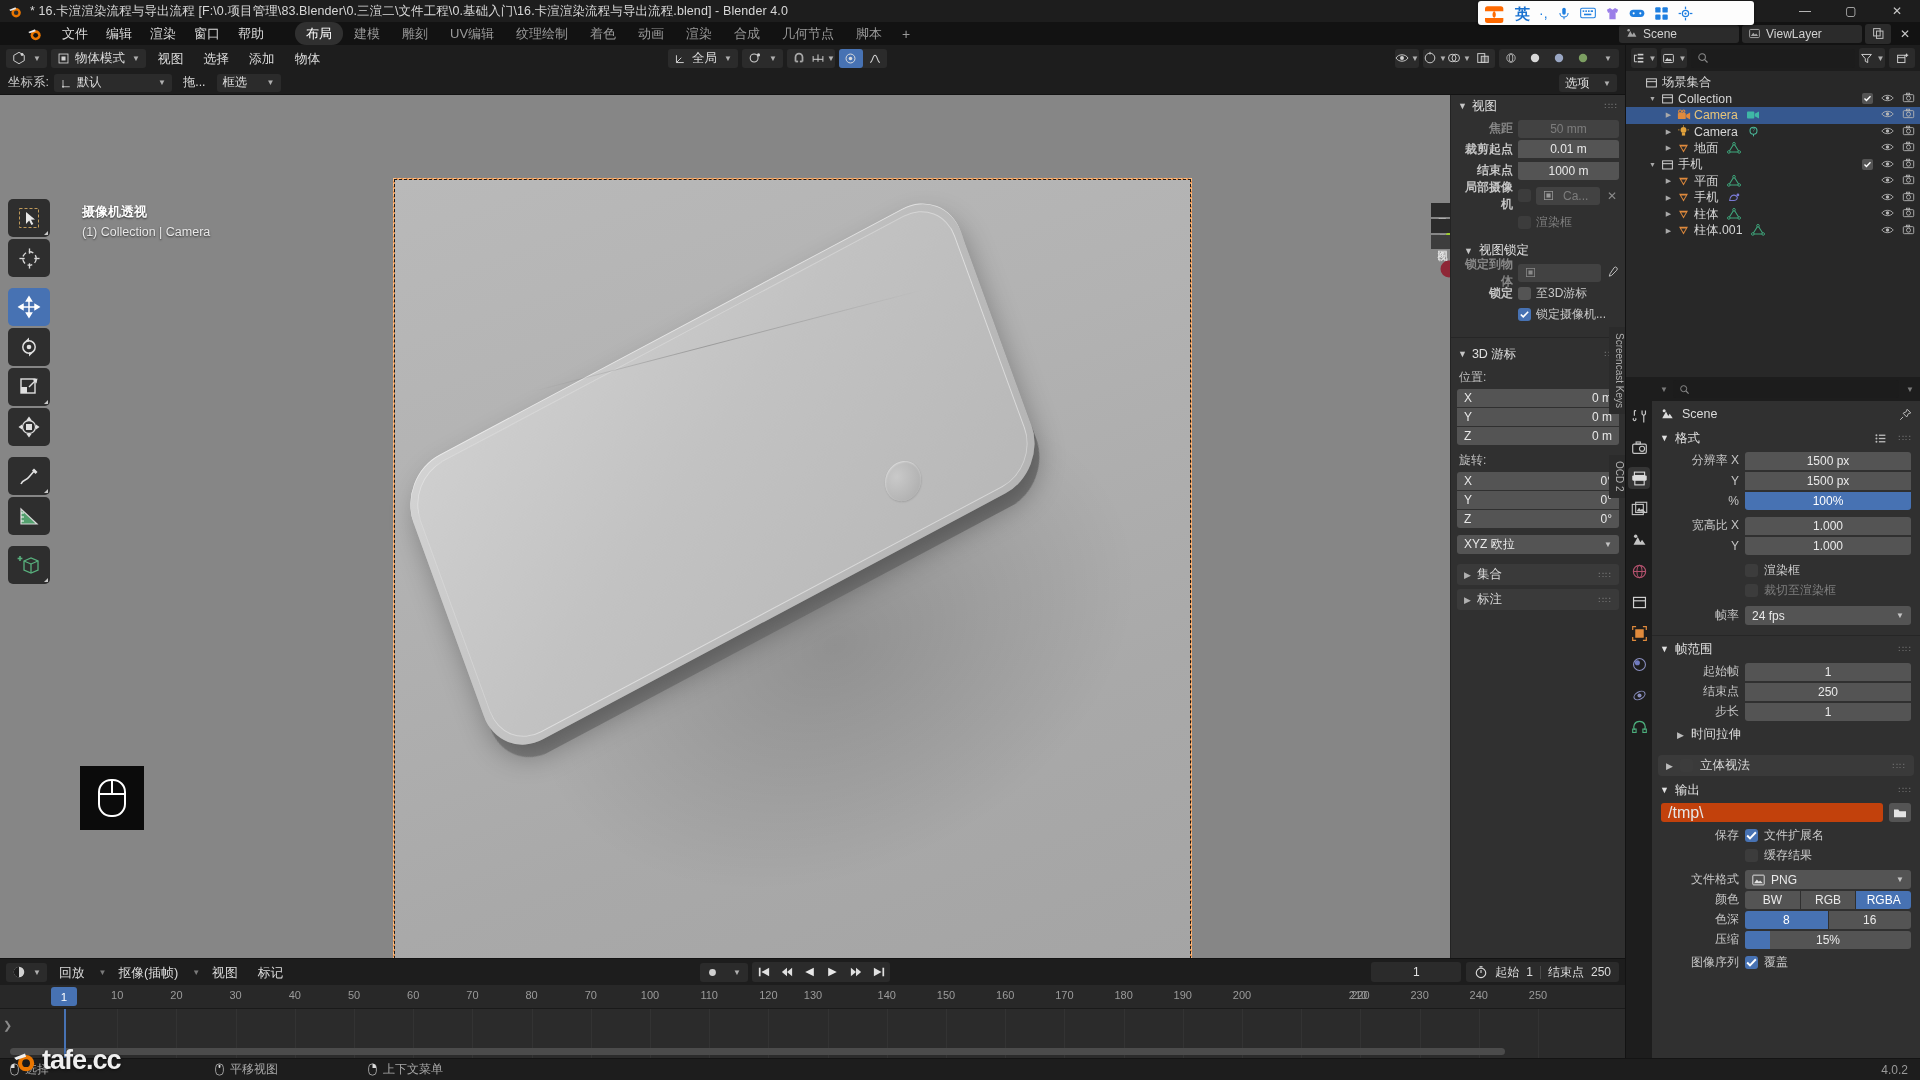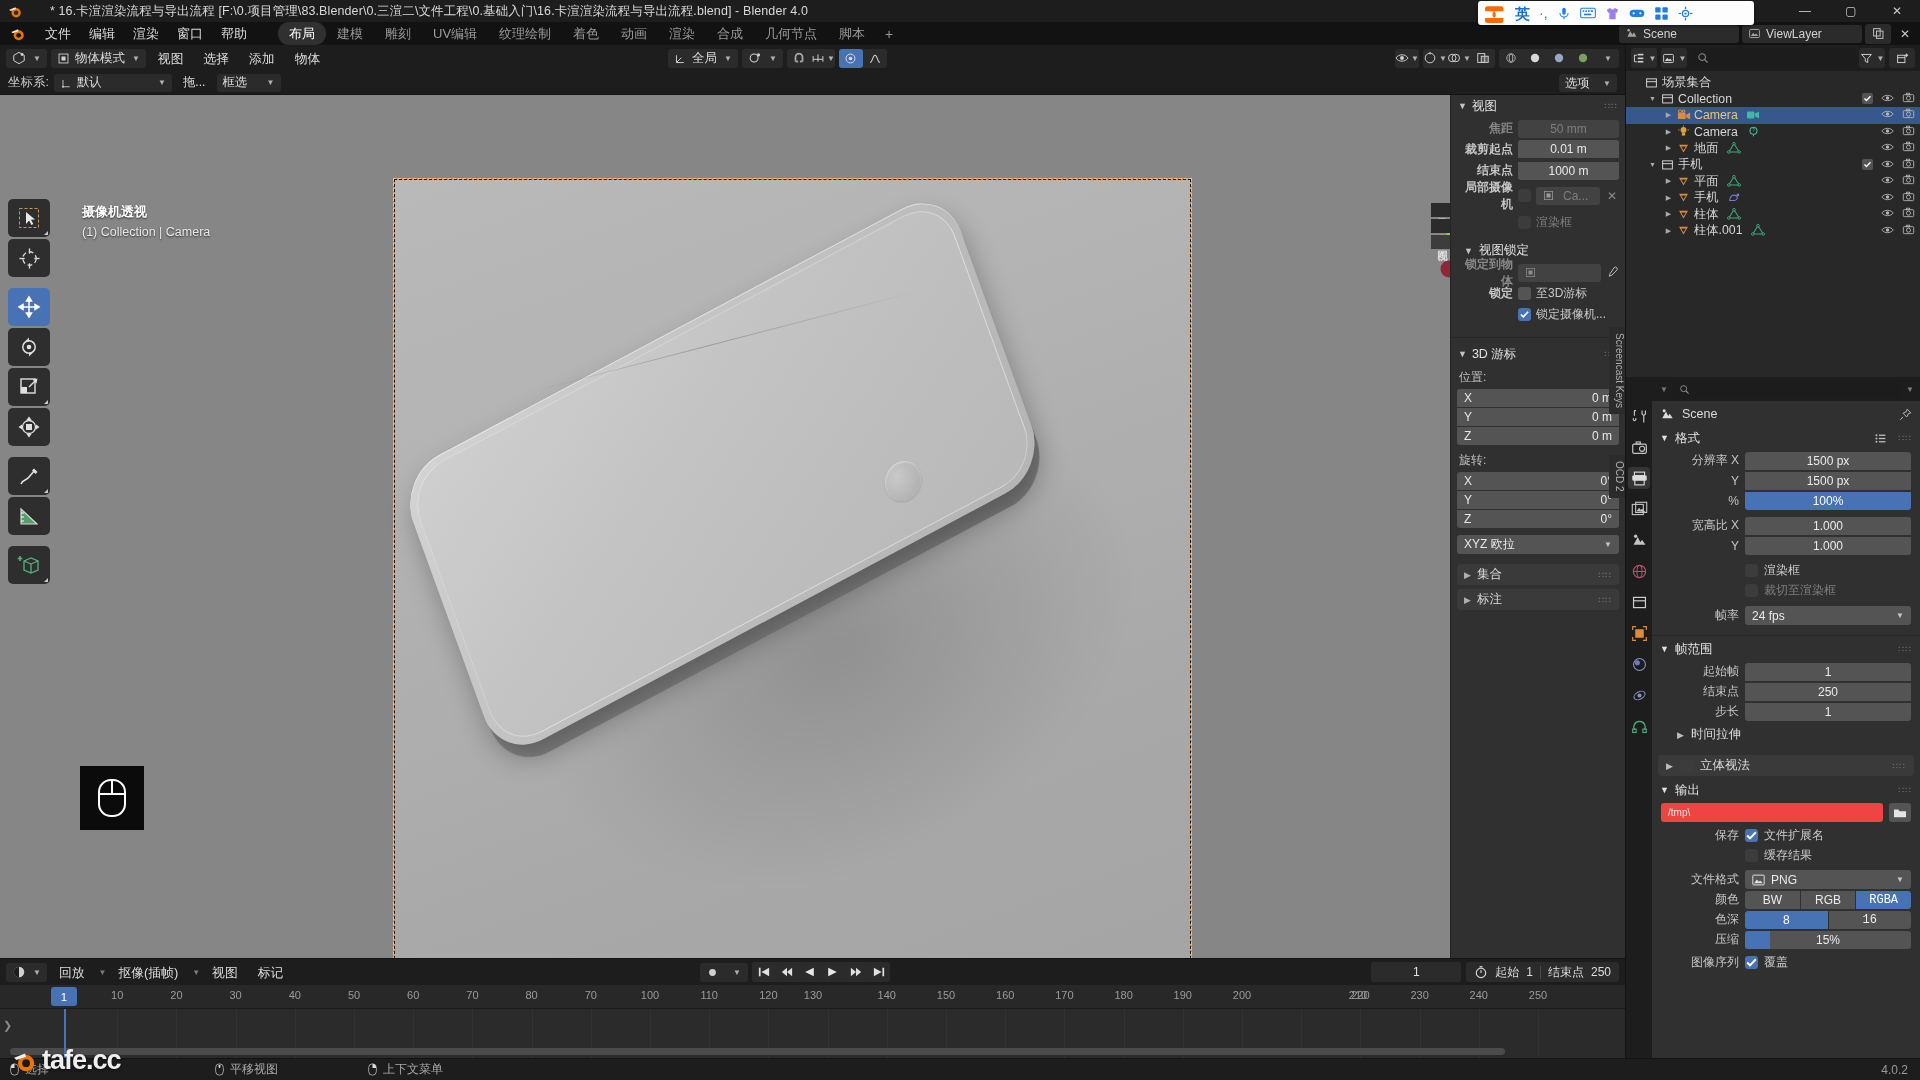--- a/index.html
+++ b/index.html
@@ -9,42 +9,42 @@
     width:1920px; height:1080px; overflow:hidden;
     font-family:"Liberation Sans","DejaVu Sans",sans-serif;
     font-size:13px; color:#dcdcdc; position:relative;
     -webkit-font-smoothing:antialiased;
   }
   .app{ position:absolute; inset:0; display:flex; flex-direction:column; }
 
   
   .titlebar{
     height:22px; background:#1d1d1d; display:flex; align-items:center;
-    padding-left:8px; flex:0 0 22px; position:relative; z-index:60;gap:20px;
+    padding-left:8px; flex:0 0 22px; position:relative; z-index:60;
   }
   .blender-logo{ width:15px; height:15px; margin-right:7px; flex:0 0 auto; }
   .title-text{ font-size:12.5px; color:#d8d8d8; white-space:nowrap; letter-spacing:.1px;}
   .win-ctrls{ position:absolute; right:0; top:0; height:22px; display:flex; }
   .win-btn{ width:46px; height:22px; display:flex; align-items:center; justify-content:center;
             color:#c8c8c8; font-size:12px; }
 
   
   .ime-bar{
     position:absolute; top:1px; left:1478px; height:24px; width:276px;
     background:#fdfdfd; border-radius:3px; display:flex; align-items:center;
     padding:0 6px; gap:9px; z-index:70; box-shadow:0 1px 3px rgba(0,0,0,.5);
   }
   .ime-logo{ width:22px; height:20px; }
   .ime-item{ color:#1f7fe0; font-size:14px; line-height:1; display:flex; align-items:center; }
   .ime-item.cn{ font-weight:bold; font-size:15px; color:#1a72d0; }
 
   
   .menubar{
     height:23px; background:#121212; display:flex; align-items:center;
-    flex:0 0 23px; padding-left:6px; gap:0; position:relative; z-index:55;
+    flex:0 0 23px; padding-left:23px; gap:0; position:relative; z-index:55;
   }
   .menubar .blender-logo{ width:16px;height:16px;margin:0 10px 0 4px; }
   .mb-item{ padding:0 9px; height:23px; line-height:23px; font-size:13px; color:#dadada; white-space:nowrap;}
   .mb-sep{ width:22px; }
   .wstab{ padding:0 11px; height:23px; line-height:23px; font-size:13px; color:#9a9a9a; white-space:nowrap;}
   .wstab.active{ background:#303030; color:#ffffff; border-radius:11px;}
   .ws-plus{ color:#9a9a9a; padding:0 9px; font-size:14px; }
 
   
   .mb-right{ position:absolute; right:4px; top:0; height:23px; display:flex; align-items:center; gap:3px; }
@@ -313,31 +313,31 @@
   .pp-txt.dim{ color:#7d7d7d;}
   .pp-closed{
     height:21px; background:#3a3a3a; border-radius:4px; display:flex;align-items:center;gap:7px;
     padding:0 8px; font-size:12.5px; color:#dcdcdc; margin:3px 6px;
   }
   .pp-closed .dots{ margin-left:auto;color:#787878;font-size:9px;letter-spacing:1px;}
   .pp-sub{ height:21px; display:flex;align-items:center;gap:7px;padding-left:16px;font-size:12.5px;color:#dcdcdc; }
   .pp-seg{ flex:1 1 auto; display:flex; height:18px; gap:1px; }
   .pp-seg > div{ flex:1 1 0; background:#545454; display:flex;align-items:center;justify-content:center;font-size:12px;color:#eaeaea;}
   .pp-seg > div:first-child{ border-radius:3px 0 0 3px; }
-  .pp-seg > div:last-child{ border-radius:0 3px 3px 0;font-family:Liberation Mono, monospace; }
+  .pp-seg > div:last-child{ border-radius:0 3px 3px 0; }
   .pp-seg > div.on{ background:#4772b3; color:#fff; }
   .pp-slider{
     flex:1 1 auto; height:18px; border-radius:3px; background:#545454; position:relative; overflow:hidden;
     display:flex;align-items:center;justify-content:center; font-size:12px;color:#eaeaea;
   }
   .pp-slider .fill{ position:absolute;left:0;top:0;bottom:0;background:#4772b3; }
   .pp-slider span{ position:relative; z-index:2; }
   .pp-path{
-    flex:1 1 auto; background:#ef4444;border-radius:3px;height:19px;display:flex;align-items:center;
-    padding:0 7px; font-size:10px;color:#e6e6e6;
+    flex:1 1 auto; background:#c2410c;border-radius:3px;height:19px;display:flex;align-items:center;
+    padding:0 7px; font-size:16px;color:#e6e6e6;
   }
   .pp-foldbtn{ width:22px;height:19px;background:#545454;border-radius:3px;display:flex;align-items:center;justify-content:center;flex:0 0 22px;}
 
   
   .statusbar{
     flex:0 0 22px; background:#1d1d1d; display:flex; align-items:center;
     gap:26px; padding:0 10px; font-size:12px; color:#a8a8a8; position:relative;
     border-top:1px solid #141414;
   }
   .sb-item{ display:flex; align-items:center; gap:6px; }

